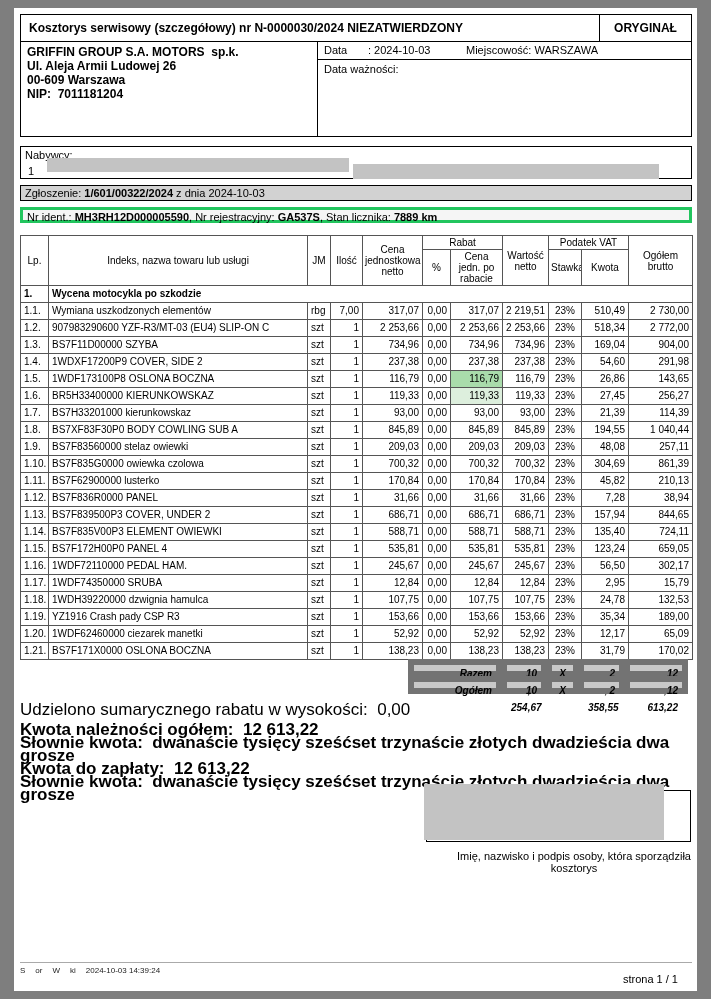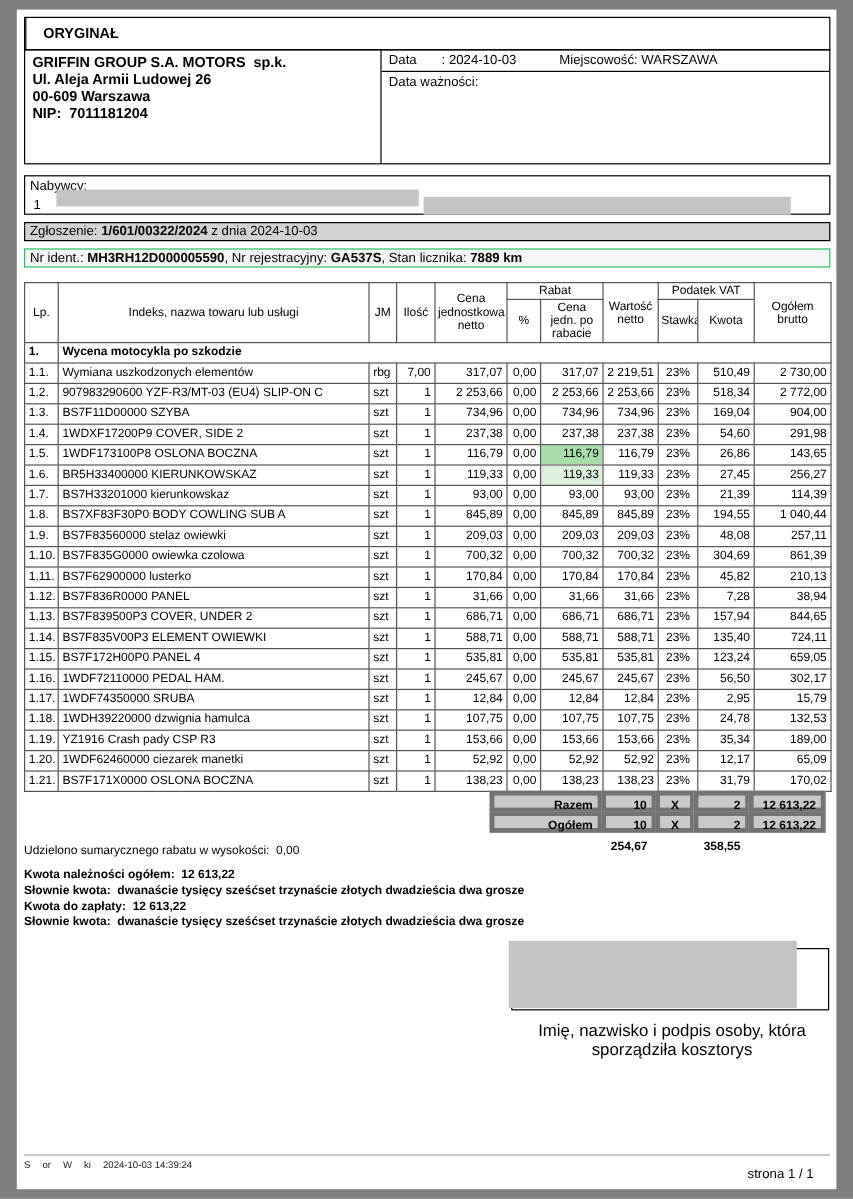--- a/index.html
+++ b/index.html
@@ -30,21 +30,21 @@
   .issue-bottom { padding:3px 6px; }
 
   
   .buyer-box { left:6px; top:138px; width:672px; height:33px; border:1px solid #000; }
   .buyer-label { position:absolute; left:4px; top:2px; font-size:11px; }
   .buyer-num { position:absolute; left:7px; top:18px; font-size:11px; }
   .redact { background:#c3c3c3; position:absolute; }
 
   
   .claim-box { left:6px; top:177px; width:672px; height:16px; border:1px solid #000; background:#d2d2d2; font-size:11px; padding:1px 4px; white-space:pre; }
-  .ident-box { left:6px; top:199px; width:672px; height:16px; border:1px solid #22c55e; background:#f5f5f5; font-size:11px; padding:1px 4px; white-space:pre; }
+  .ident-box { left:6px; top:199px; width:672px; height:16px; border:3px solid #22c55e; background:#f5f5f5; font-size:11px; padding:1px 4px; white-space:pre; }
   .b { font-weight:bold; }
 
   
   .flow { left:6px; top:227px; width:672px; }
   .items { width:672px; border-collapse:collapse; table-layout:fixed; }
   .items th, .items td { border:1px solid #555; font-size:10px; overflow:hidden; }
   .items th { font-weight:normal; text-align:center; vertical-align:middle; padding:1px 2px; line-height:11px; }
   .items thead tr:first-child th { height:14px; }
   .items thead tr:last-child th { height:28px; }
   .items td { height:17px; line-height:16px; padding:0 3px; white-space:nowrap; }
@@ -53,52 +53,53 @@
   .col-jm { text-align:left; padding-left:4px; }
   .col-qty { text-align:right; padding-right:5px; }
   .col-unit_net, .col-discount_pct, .col-unit_after, .col-net, .col-vat, .col-gross { text-align:right; }
   .col-vat_rate { text-align:center; }
   .section-row td { font-weight:bold; }
   .hl-strong { background:#a9dcab; }
   .hl-soft { background:#ddefdd; }
 
   
   .summary-row { display:flex; margin-left:388px; margin-top:-1px; }
-  .sc { height:18px; line-height:17px; border:4px solid #737373; background:#c9c9c9; font-weight:bold; font-size:10px; padding:0 4px; margin-left:-1px; }
+  .sc { height:18px; line-height:17px; border:6px solid #737373; background:#c9c9c9; font-weight:bold; font-size:10px; padding:0 4px; margin-left:-1px;font-style:italic; }
   .sc:first-child { margin-left:0; }
   .sc-label { width:94px; text-align:right; }
   .sc-net { width:46px; text-align:right; }
   .sc-rate { width:33px; text-align:center; }
   .sc-vat { width:47px; text-align:right; }
   .sc-gross { width:64px; text-align:right; }
 
   
-  .totals { margin-top:9px; font-size:10px; }
+  .totals { margin-top:9px; font-size:17px; }
   .t-line { line-height:13px; white-space:pre-wrap; }
   .t-first { margin-bottom:7px; }
   .t-bold { font-weight:bold; }
 
   
   .sig { left:410px; top:776px; width:268px; height:84px; }
   .sig-frame { position:absolute; left:2px; top:6px; width:265px; height:52px; border:1px solid #000; }
   .sig-redact { left:0; top:0; width:240px; height:56px; }
-  .sig-caption { position:absolute; top:66px; left:2px; width:268px; text-align:center; font-size:14px; }
+  .sig-caption { position:absolute; top:66px; left:16px; width:268px; text-align:center; font-size:11px; }
 
   
   .footer { left:6px; top:954px; width:672px; border-top:1px solid #aaa; padding-top:3px; font-size:8px; color:#222; }
   .f-line { height:10px; white-space:pre; }
   .frag { display:inline-block; margin-right:10px; }
   .f-page { position:absolute; right:14px; top:10px; font-size:11px; color:#000; }
 </style>
 </head>
 <body>
 
 <div class="page">
 
   <div class="abs doc-header">
+    <div class="title">Kosztorys serwisowy (szczegółowy) nr N-0000030/2024 NIEZATWIERDZONY</div>
     <div class="copy">ORYGINAŁ</div>
   </div>
 
   <div class="abs info-box">
     <div class="seller">
       <div class="line">GRIFFIN GROUP S.A. MOTORS  sp.k.</div>
       <div class="line">Ul. Aleja Armii Ludowej 26</div>
       <div class="line">00-609 Warszawa</div>
       <div class="line">NIP:  7011181204</div>
     </div>

